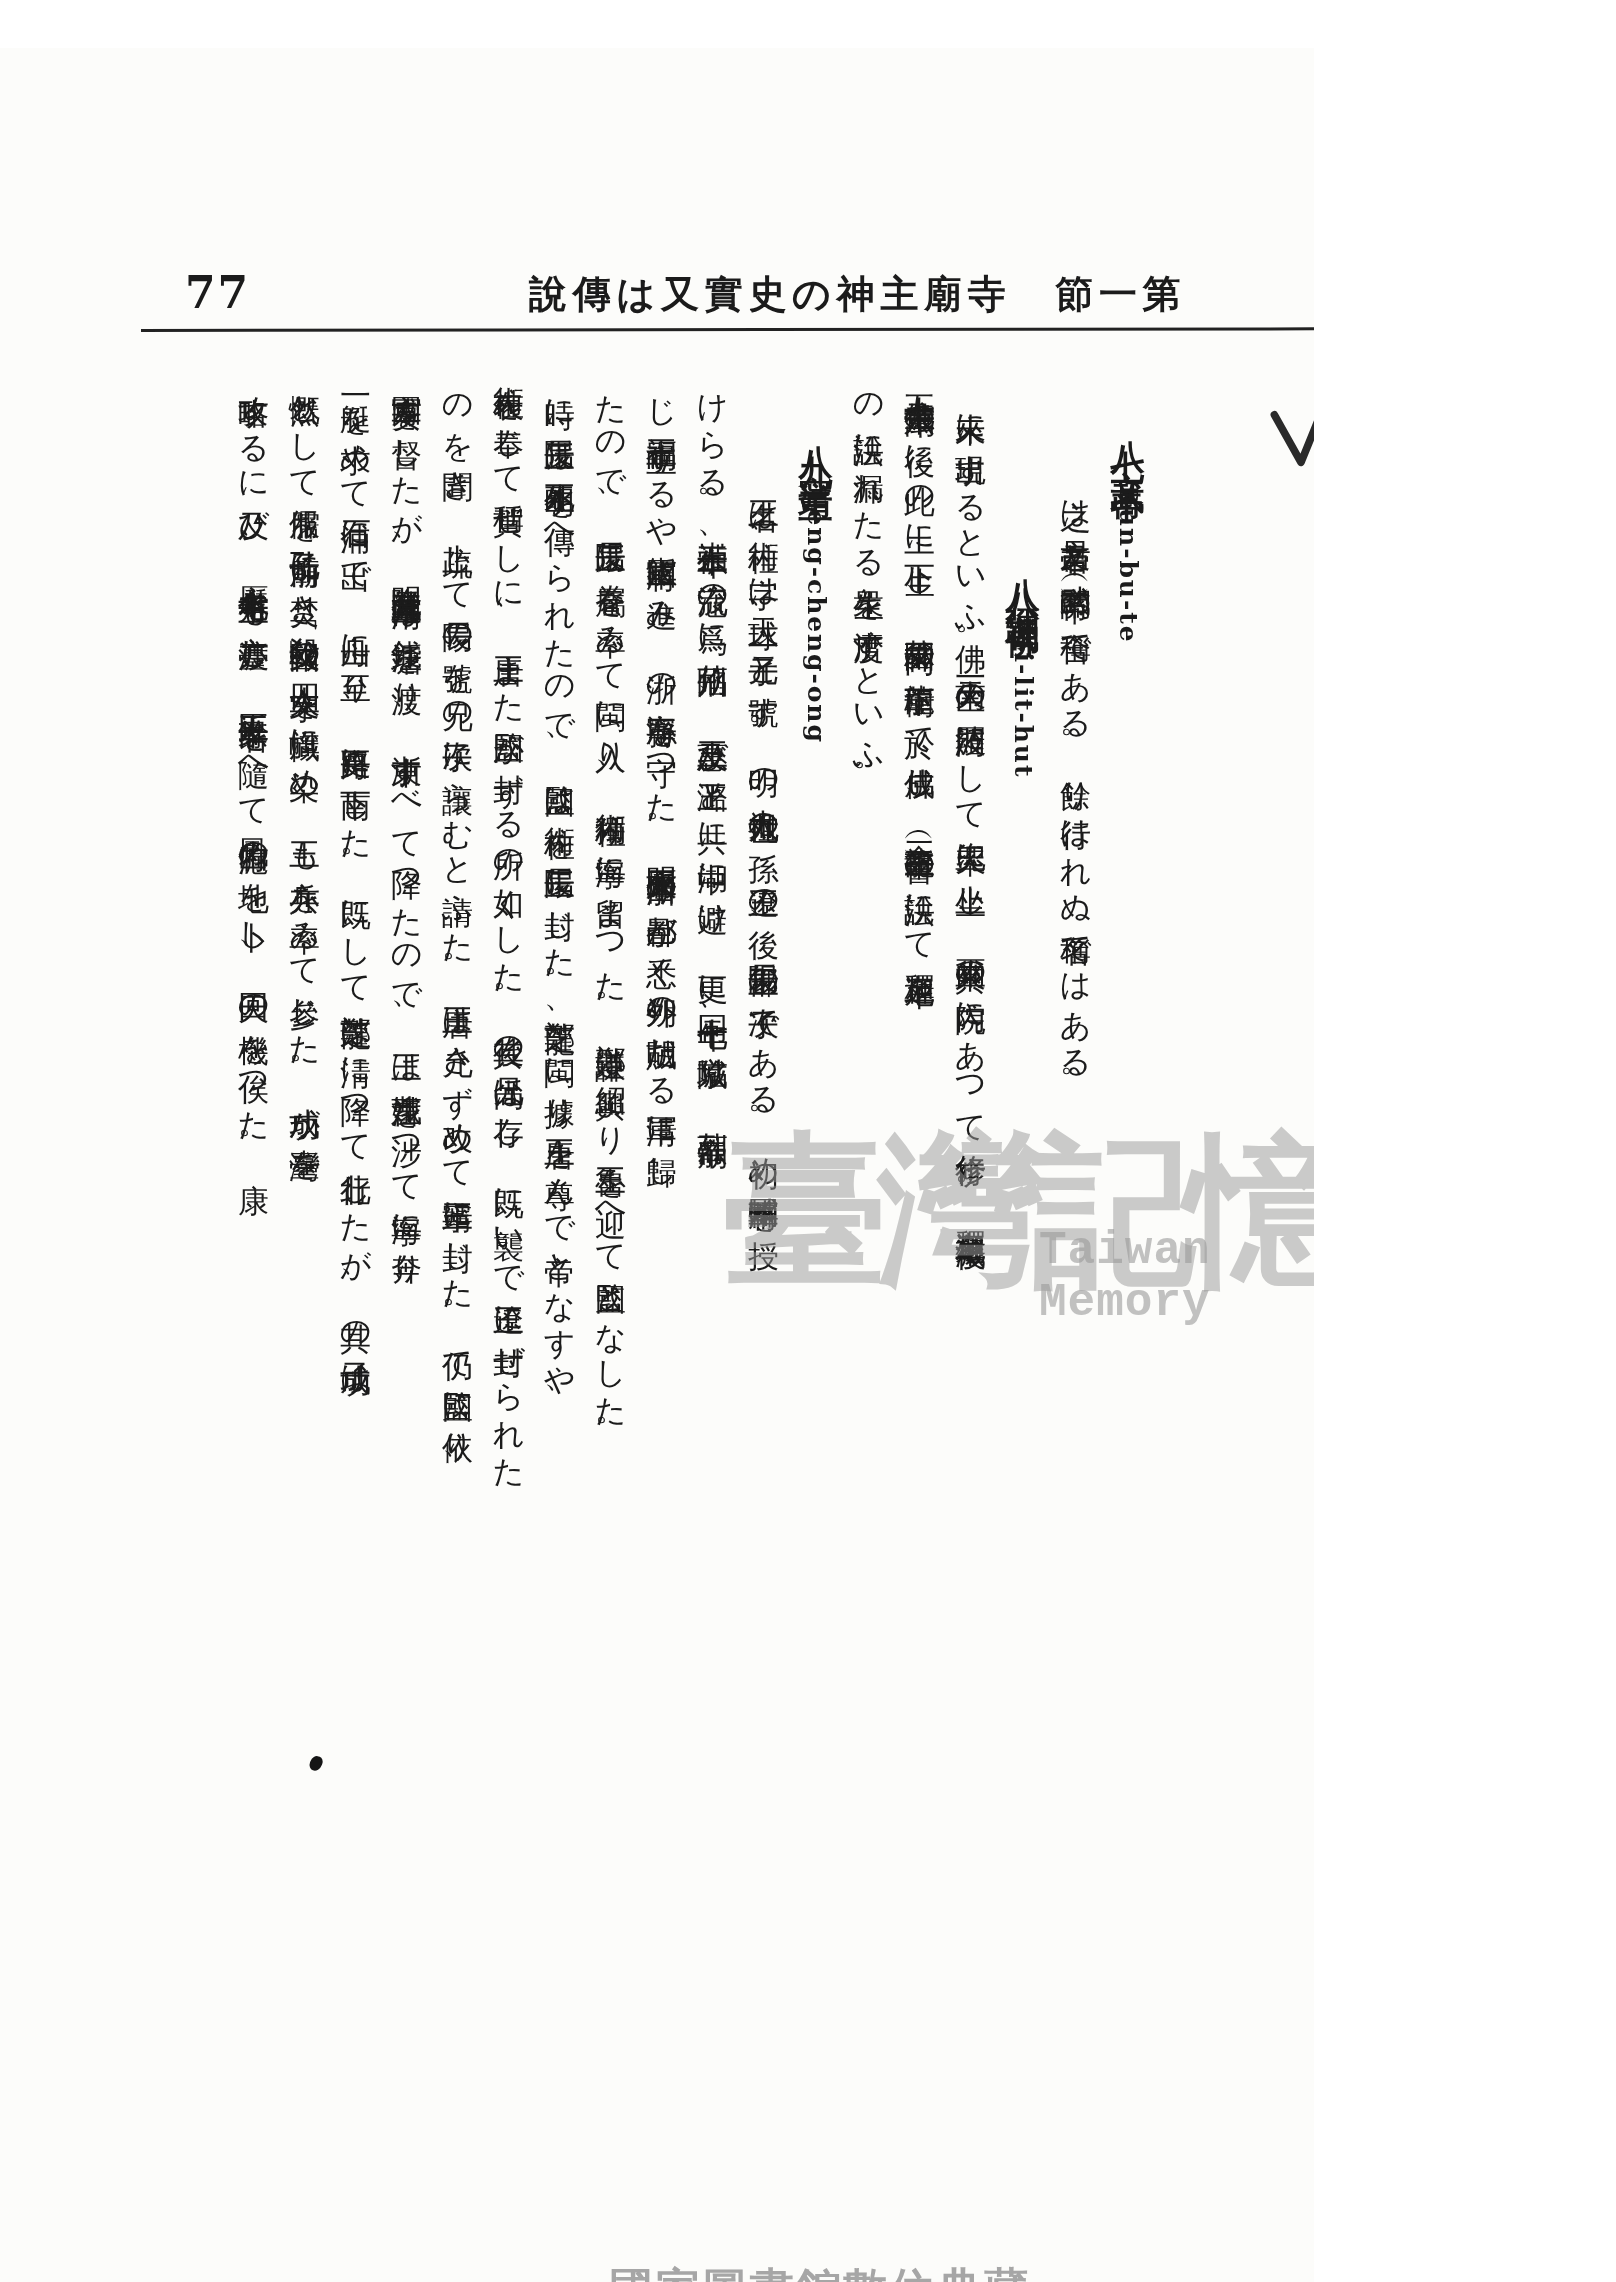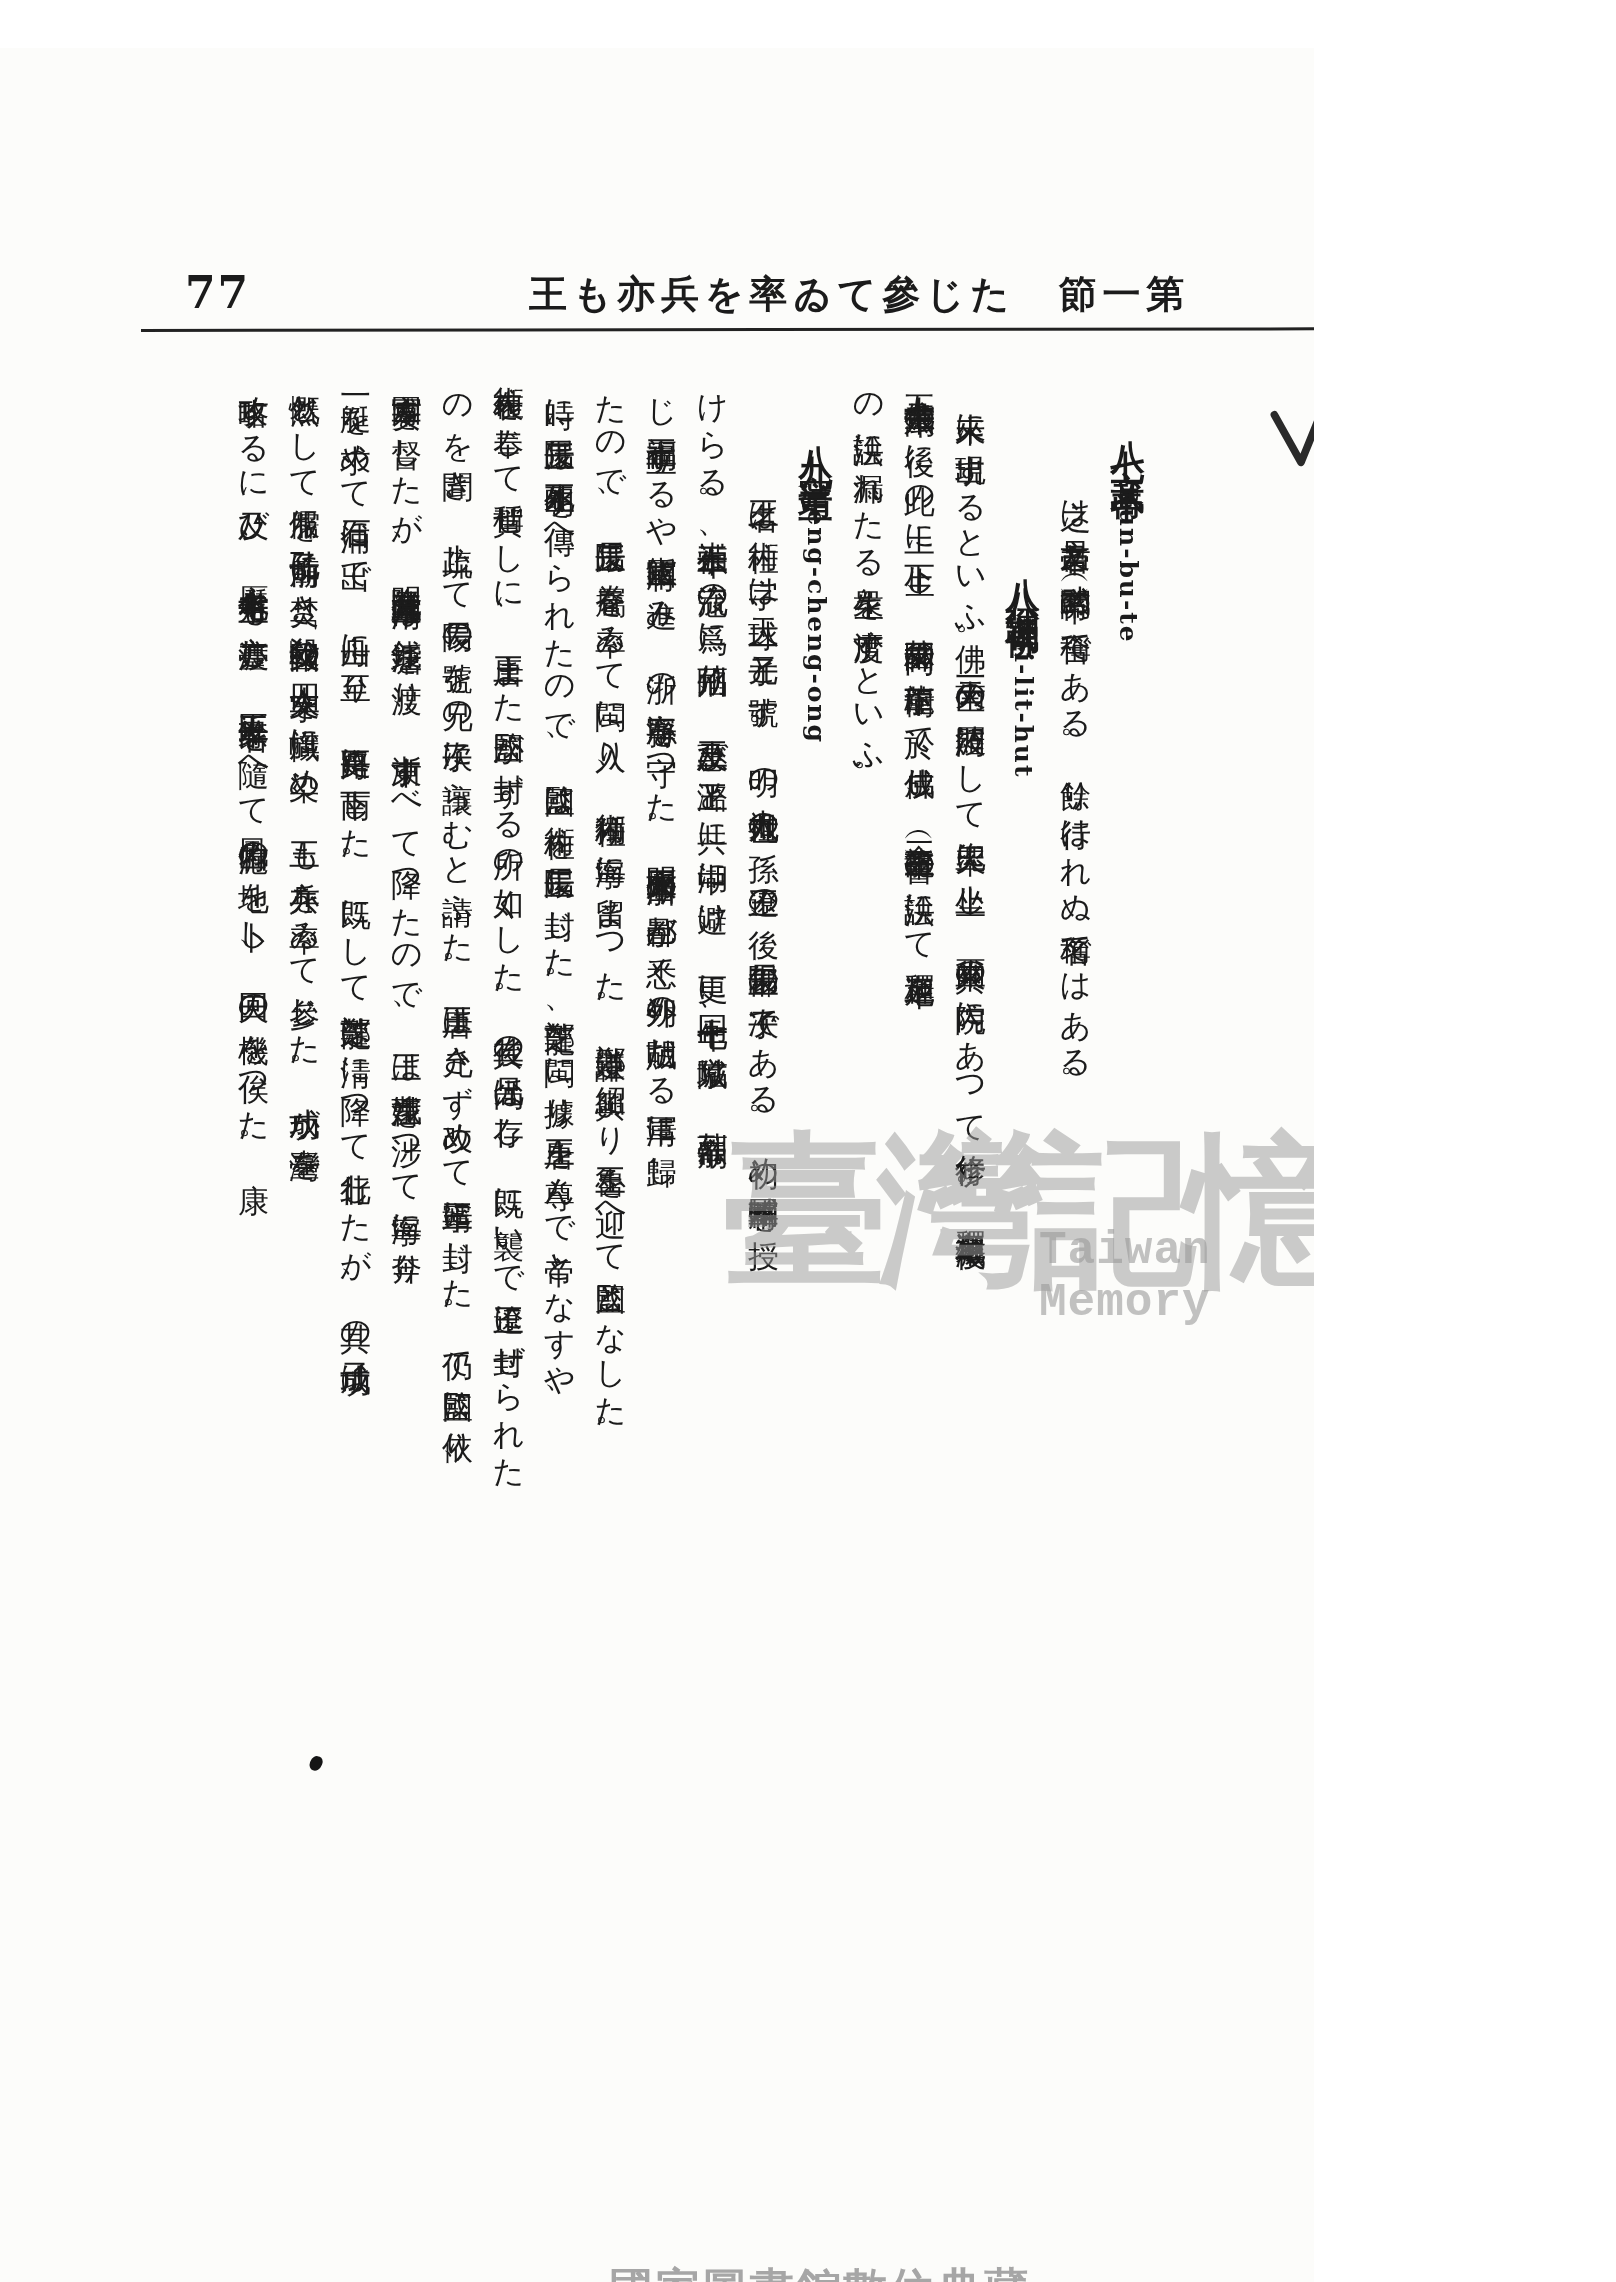--- a/index.html
+++ b/index.html
@@ -95,21 +95,21 @@
   .speck.s1{left:1556px;top:236px;width:6.7px;height:8.6px;transform:rotate(35deg);}
   .speck.s2{left:757px;top:462px;width:4.8px;height:4.8px;}
 </style>
 </head>
 <body>
 
 <div class="page">
 
   <div class="page-number">77</div>
 
-  <div class="header-title">王も亦兵を率ゐて參じた　節一第</div>
+  <div class="header-title">說傳は又實史の神主廟寺　節一第</div>
 
   <div class="header-rule"></div>
 
   <svg class="checkmark" viewBox="0 0 100 150">
     <polyline points="12,88 40,138 92,10" fill="none" stroke="#2a2a2a" stroke-width="8" stroke-linecap="round" stroke-linejoin="round"></polyline>
   </svg>
 
   <div class="textblock" id="columns">
       <div class="col heading" style="padding-top: 52px;"><span class="h-num">八七</span><span class="h-name">文武帝</span><span class="romaji">Bun-bu-te</span></div>
       <div class="col body" style="padding-top: 114px;">之は文昌帝君と武帝（關帝）の合稱である。餘り行はれぬ名稱ではある。</div>

